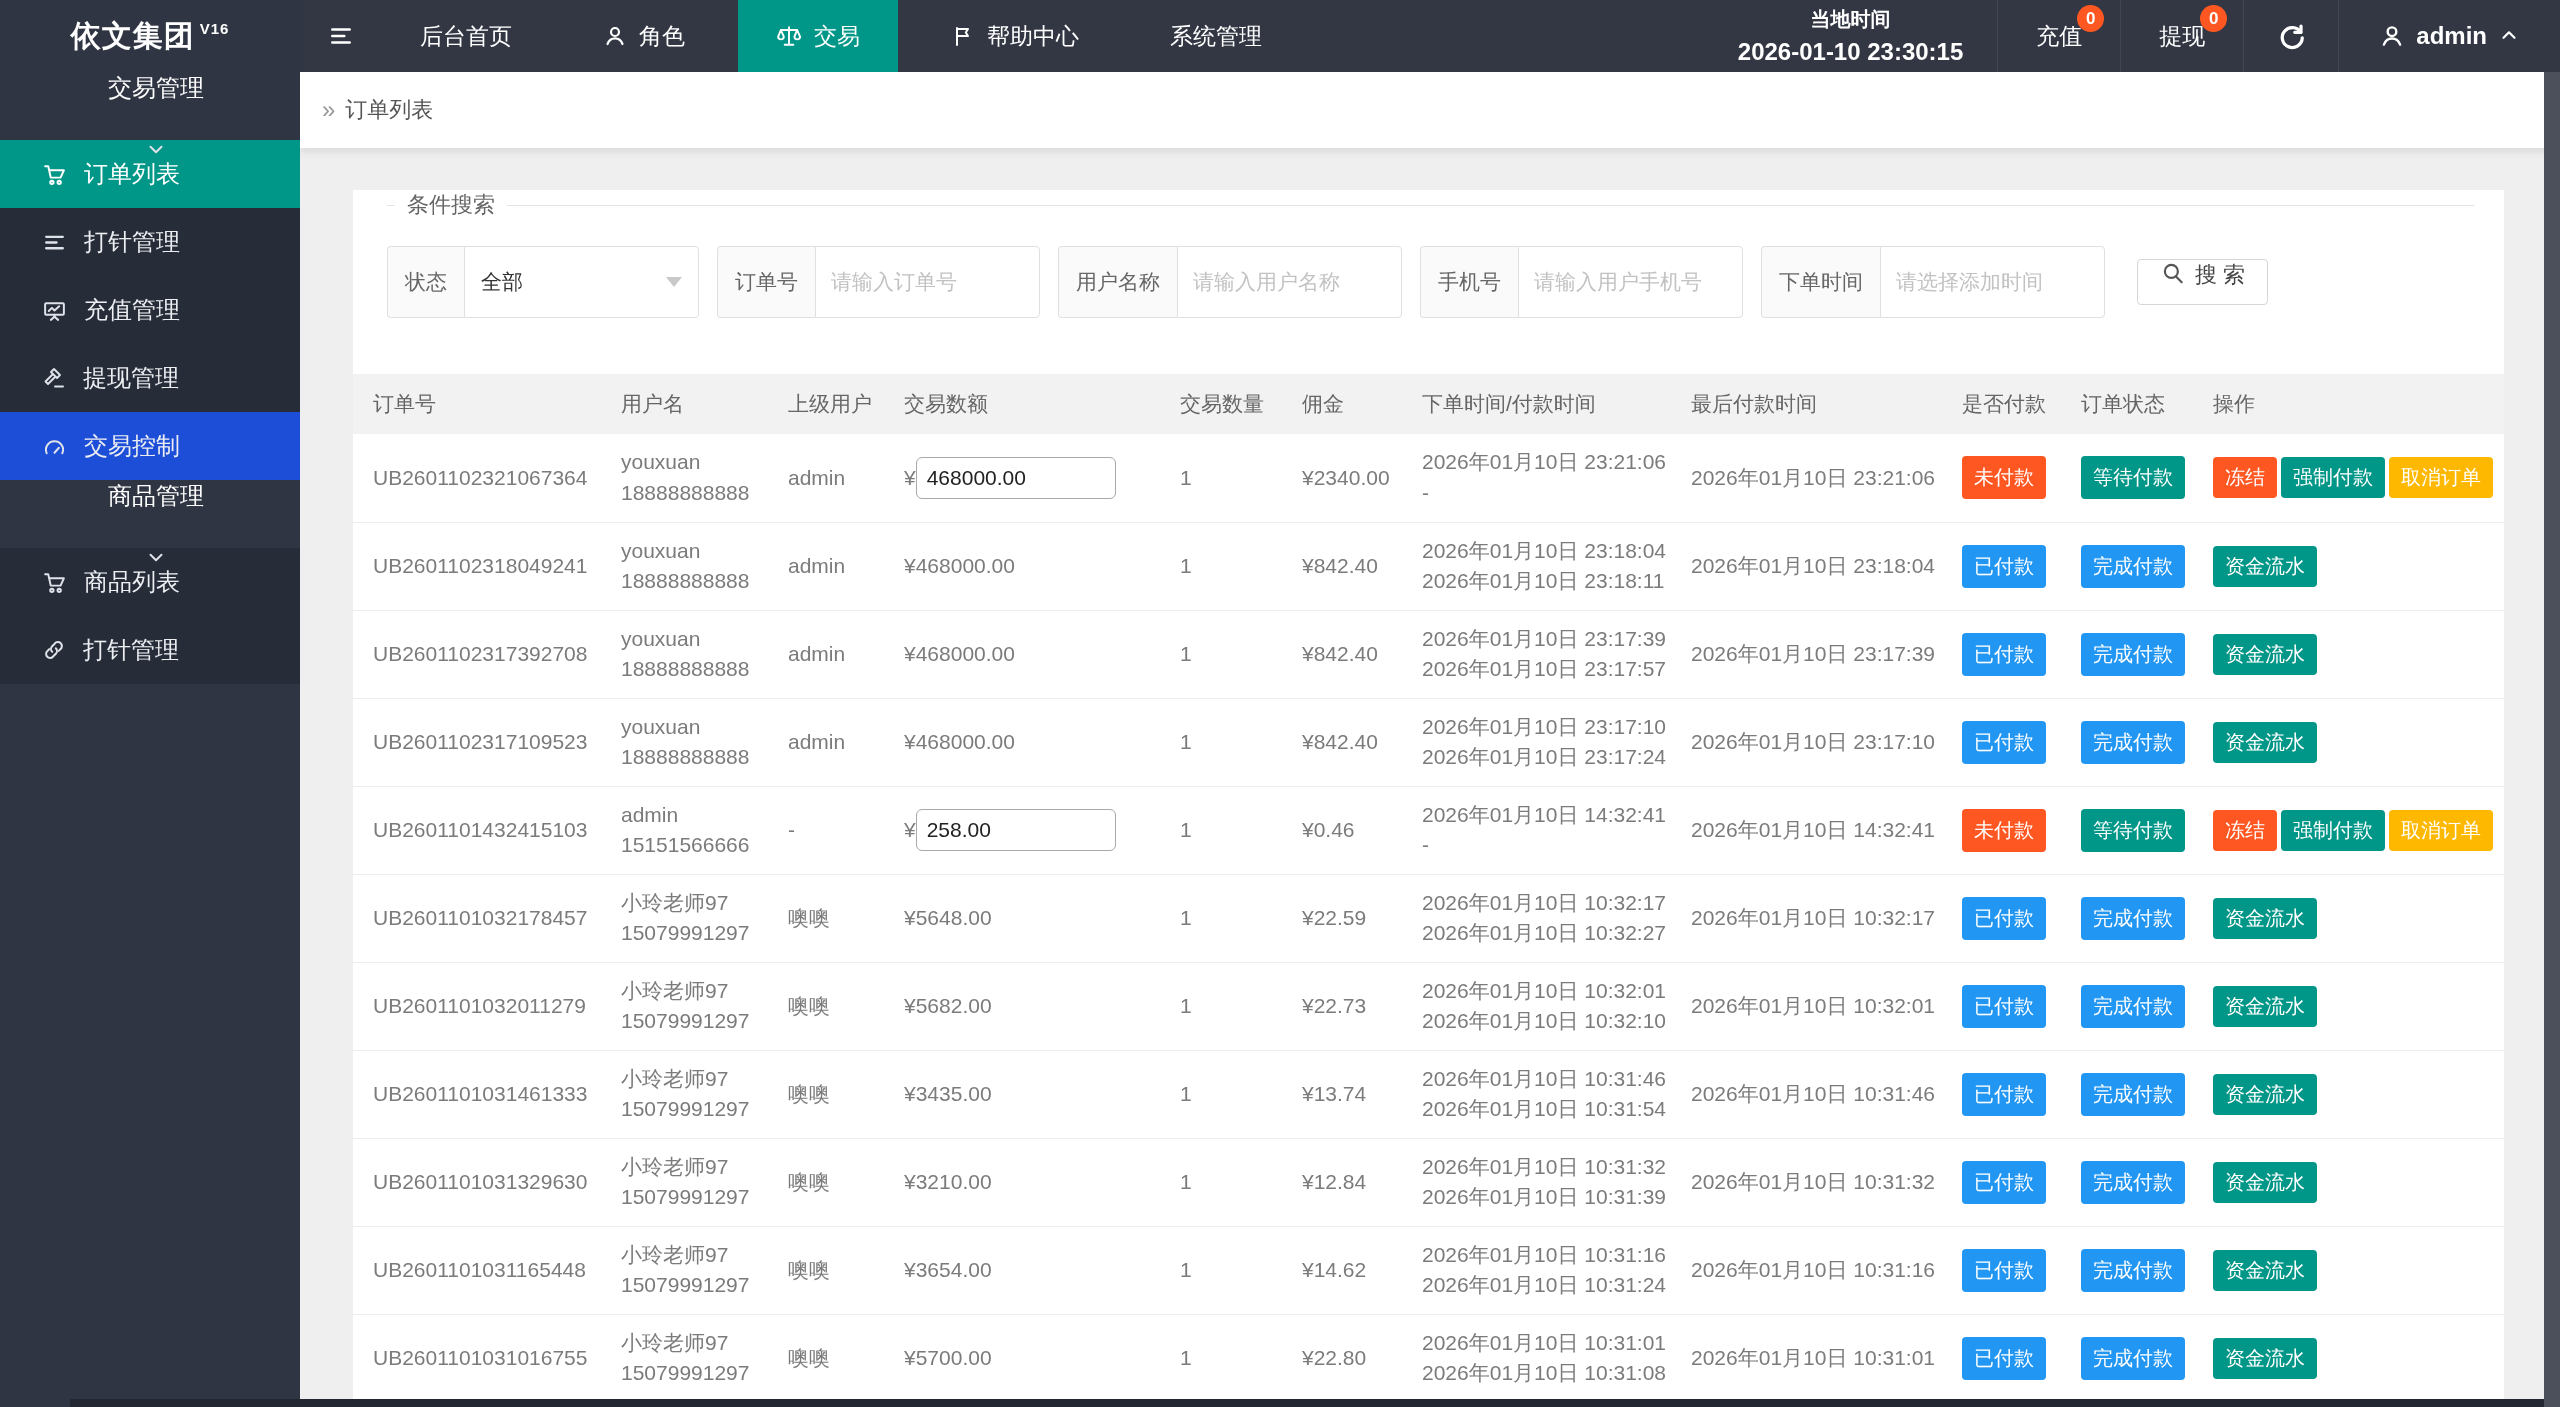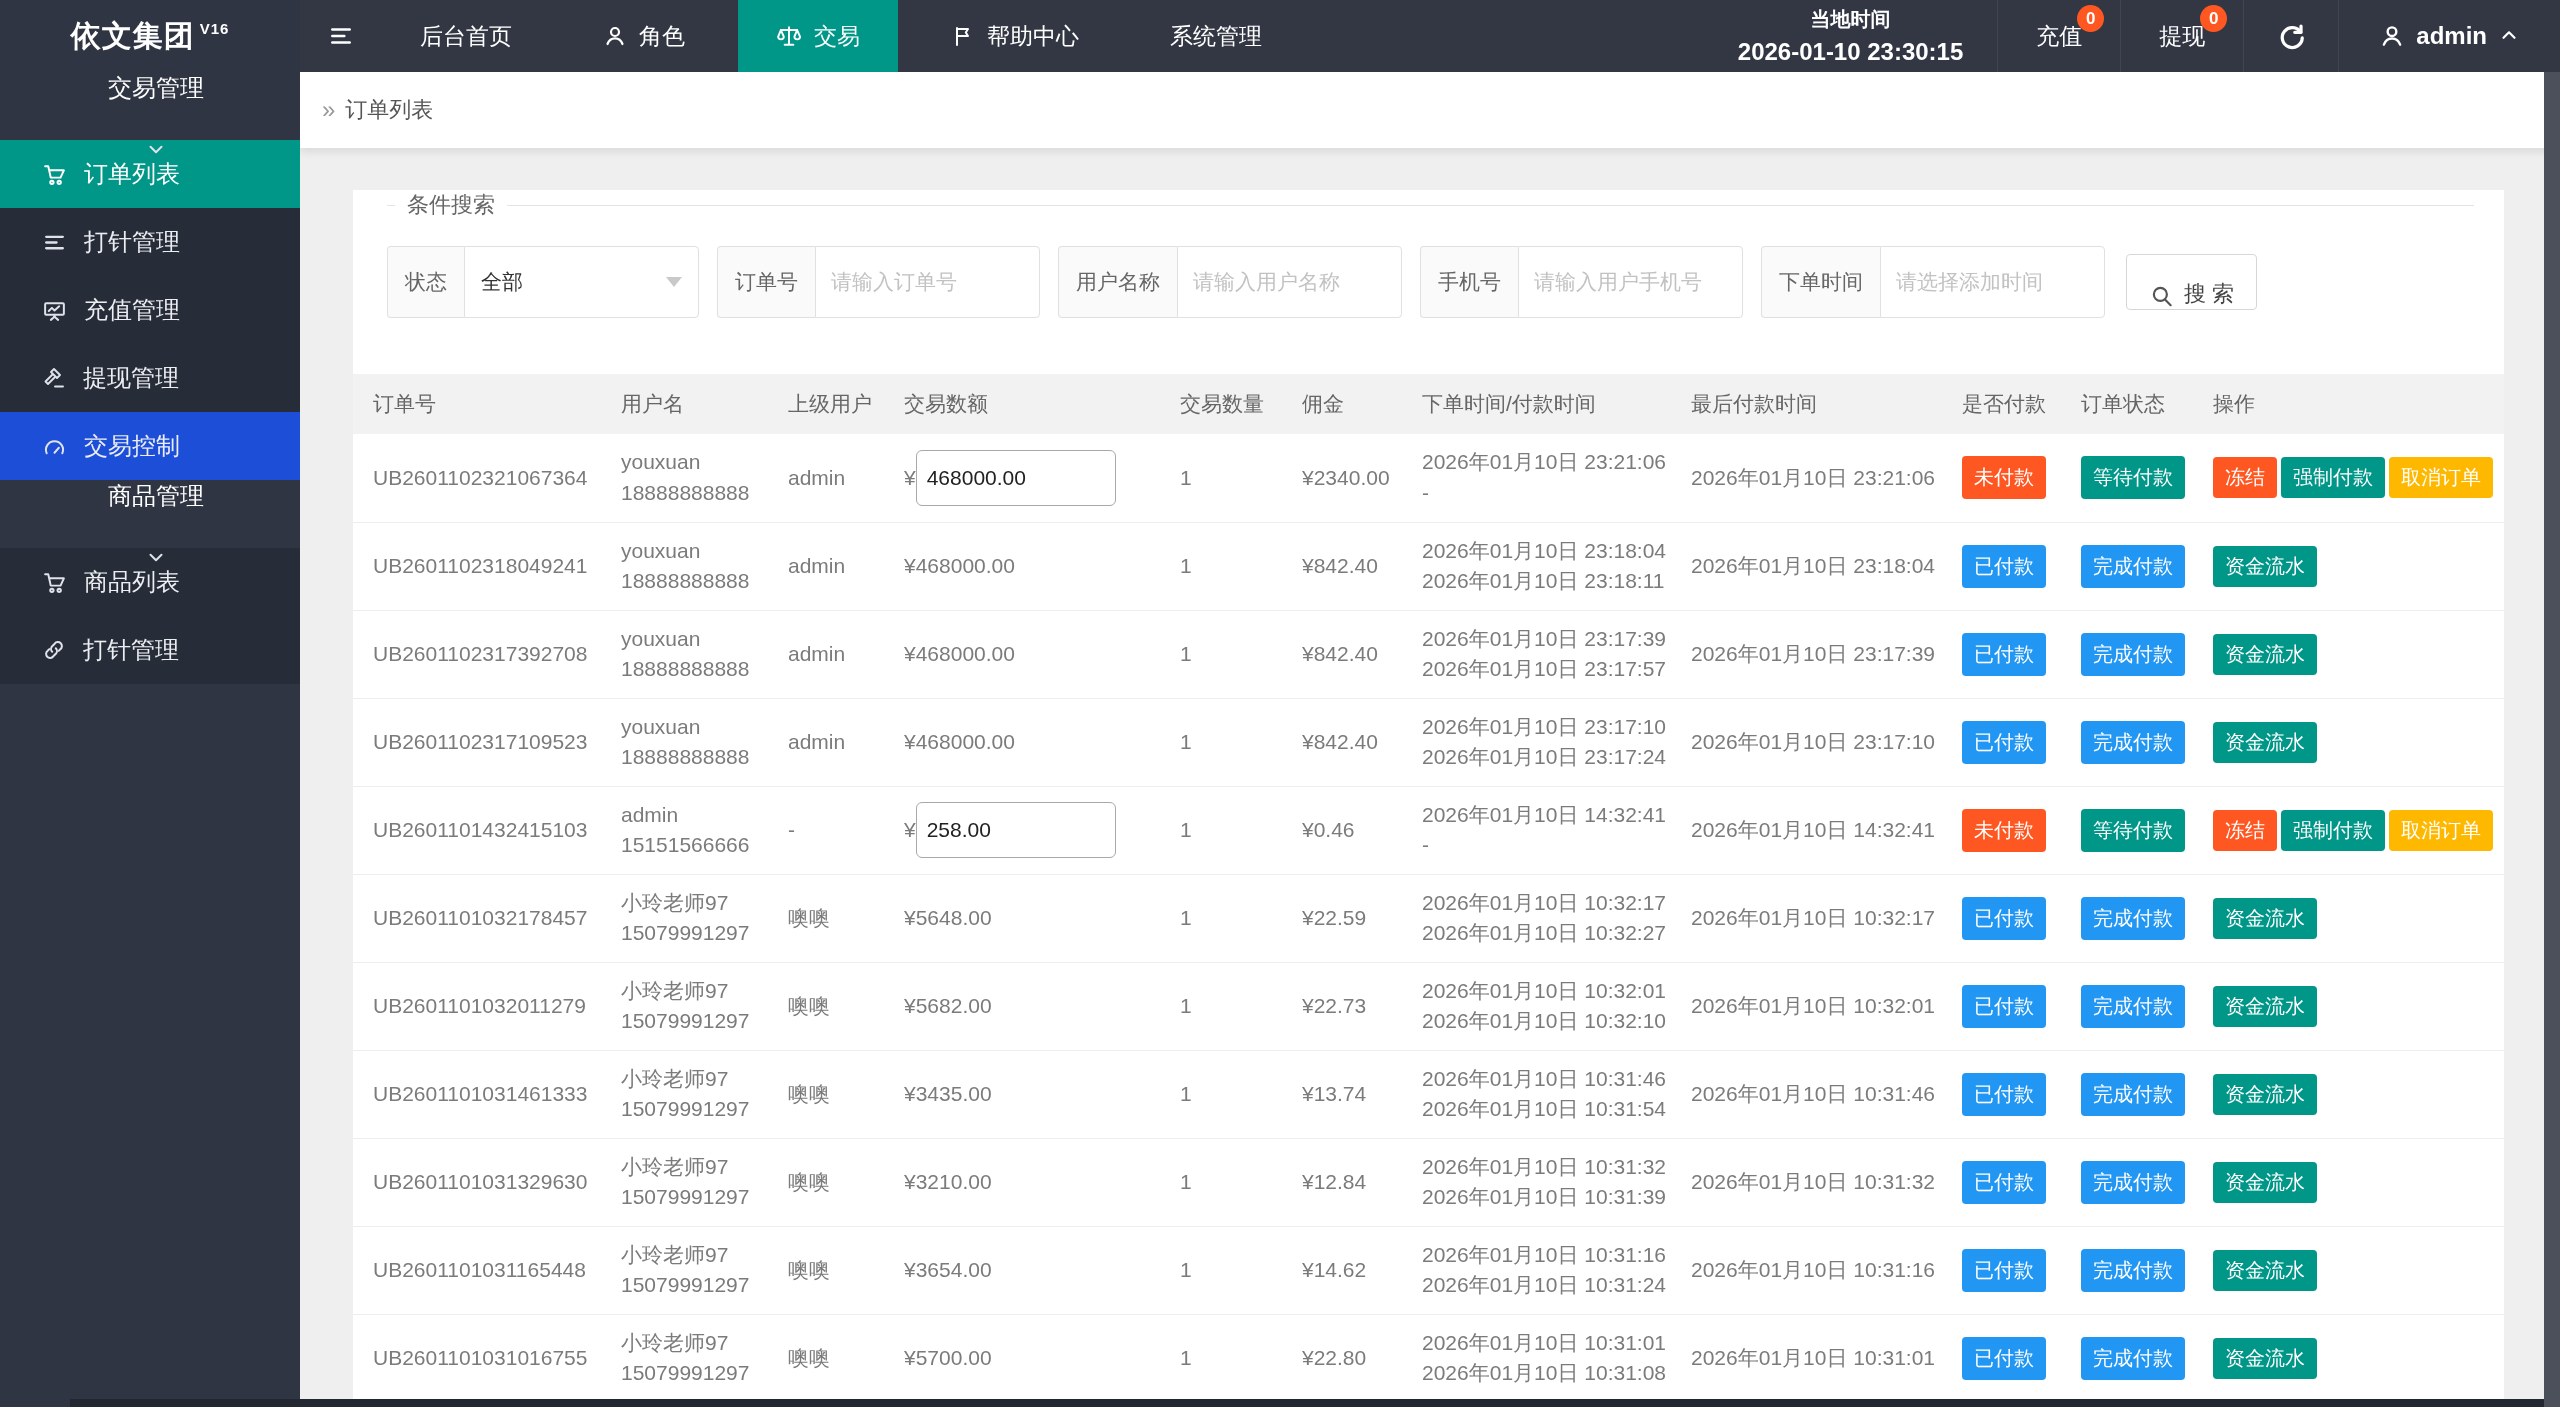--- a/index.html
+++ b/index.html
@@ -61,36 +61,36 @@
     border:1px solid #e0e0e0; border-right:none; border-radius:4px 0 0 4px; color:#666;
     font-size:21px; white-space:nowrap; }
   .fselect { position:relative; width:235px; background:#fff; border:1px solid #e0e0e0;
     border-radius:0 4px 4px 0; display:flex; align-items:center; padding:0 16px;
     font-size:21px; color:#333; cursor:pointer; }
   .caret { position:absolute; right:16px; top:50%; transform:translateY(-50%); width:0; height:0;
     border-left:8px solid transparent; border-right:8px solid transparent; border-top:10px solid #c9c9c9; }
   .finput { width:225px; border:1px solid #e0e0e0; border-radius:0 4px 4px 0; padding:0 15px;
     font-size:21px; color:#333; outline:none; }
   .finput::placeholder { color:#c2c2c2; }
-  .search-btn { height:56px; display:flex; align-items:flex-end; gap:9px; padding:0 22px;
+  .search-btn { height:46px; display:flex; align-items:flex-start; gap:9px; padding:0 22px;
     background:#fff; border:1px solid #d6d6d6; border-radius:4px; font-size:22px; color:#444;
-    cursor:pointer; margin-left:3px; }
+    cursor:pointer; margin-left:14px; }
   .search-btn .icon { color:#555; }
 
   
   .table-wrap { margin-top:56px; }
   table { width:100%; border-collapse:collapse; table-layout:fixed; }
   thead th { background:#f2f2f2; height:60px; font-size:21px; color:#666; font-weight:normal;
     text-align:left; padding-right:8px; white-space:nowrap; }
   th:first-child, td:first-child { padding-left:20px; }
   tbody td { height:88px; border-bottom:1px solid #ededed; font-size:21px; color:#7b7b7b;
     padding-right:8px; vertical-align:middle; line-height:1.45; }
   tr.partial td { vertical-align:top; padding-top:12px; }
   .two-line div { white-space:nowrap; }
-  .amount-input { width:200px; height:56px; border:1px solid #a9a9a9; border-radius:6px;
+  .amount-input { width:200px; height:42px; border:1px solid #a9a9a9; border-radius:6px;
     font-size:21px; color:#222; padding:15px 10px; outline:none;
     font-family:"Liberation Sans","DejaVu Sans",sans-serif; }
   .chip { display:inline-block; padding:7px 12px; border-radius:4px; color:#fff; font-size:20px;
     white-space:nowrap; border:none; cursor:pointer;
     font-family:"Liberation Sans","DejaVu Sans",sans-serif; }
   .chip + .chip { margin-left:4px; }
   .chip-red { background:#ff5722; } .chip-teal { background:#009688; }
   .chip-blue { background:#2196f3; } .chip-amber { background:#ffb800; }
 
   

